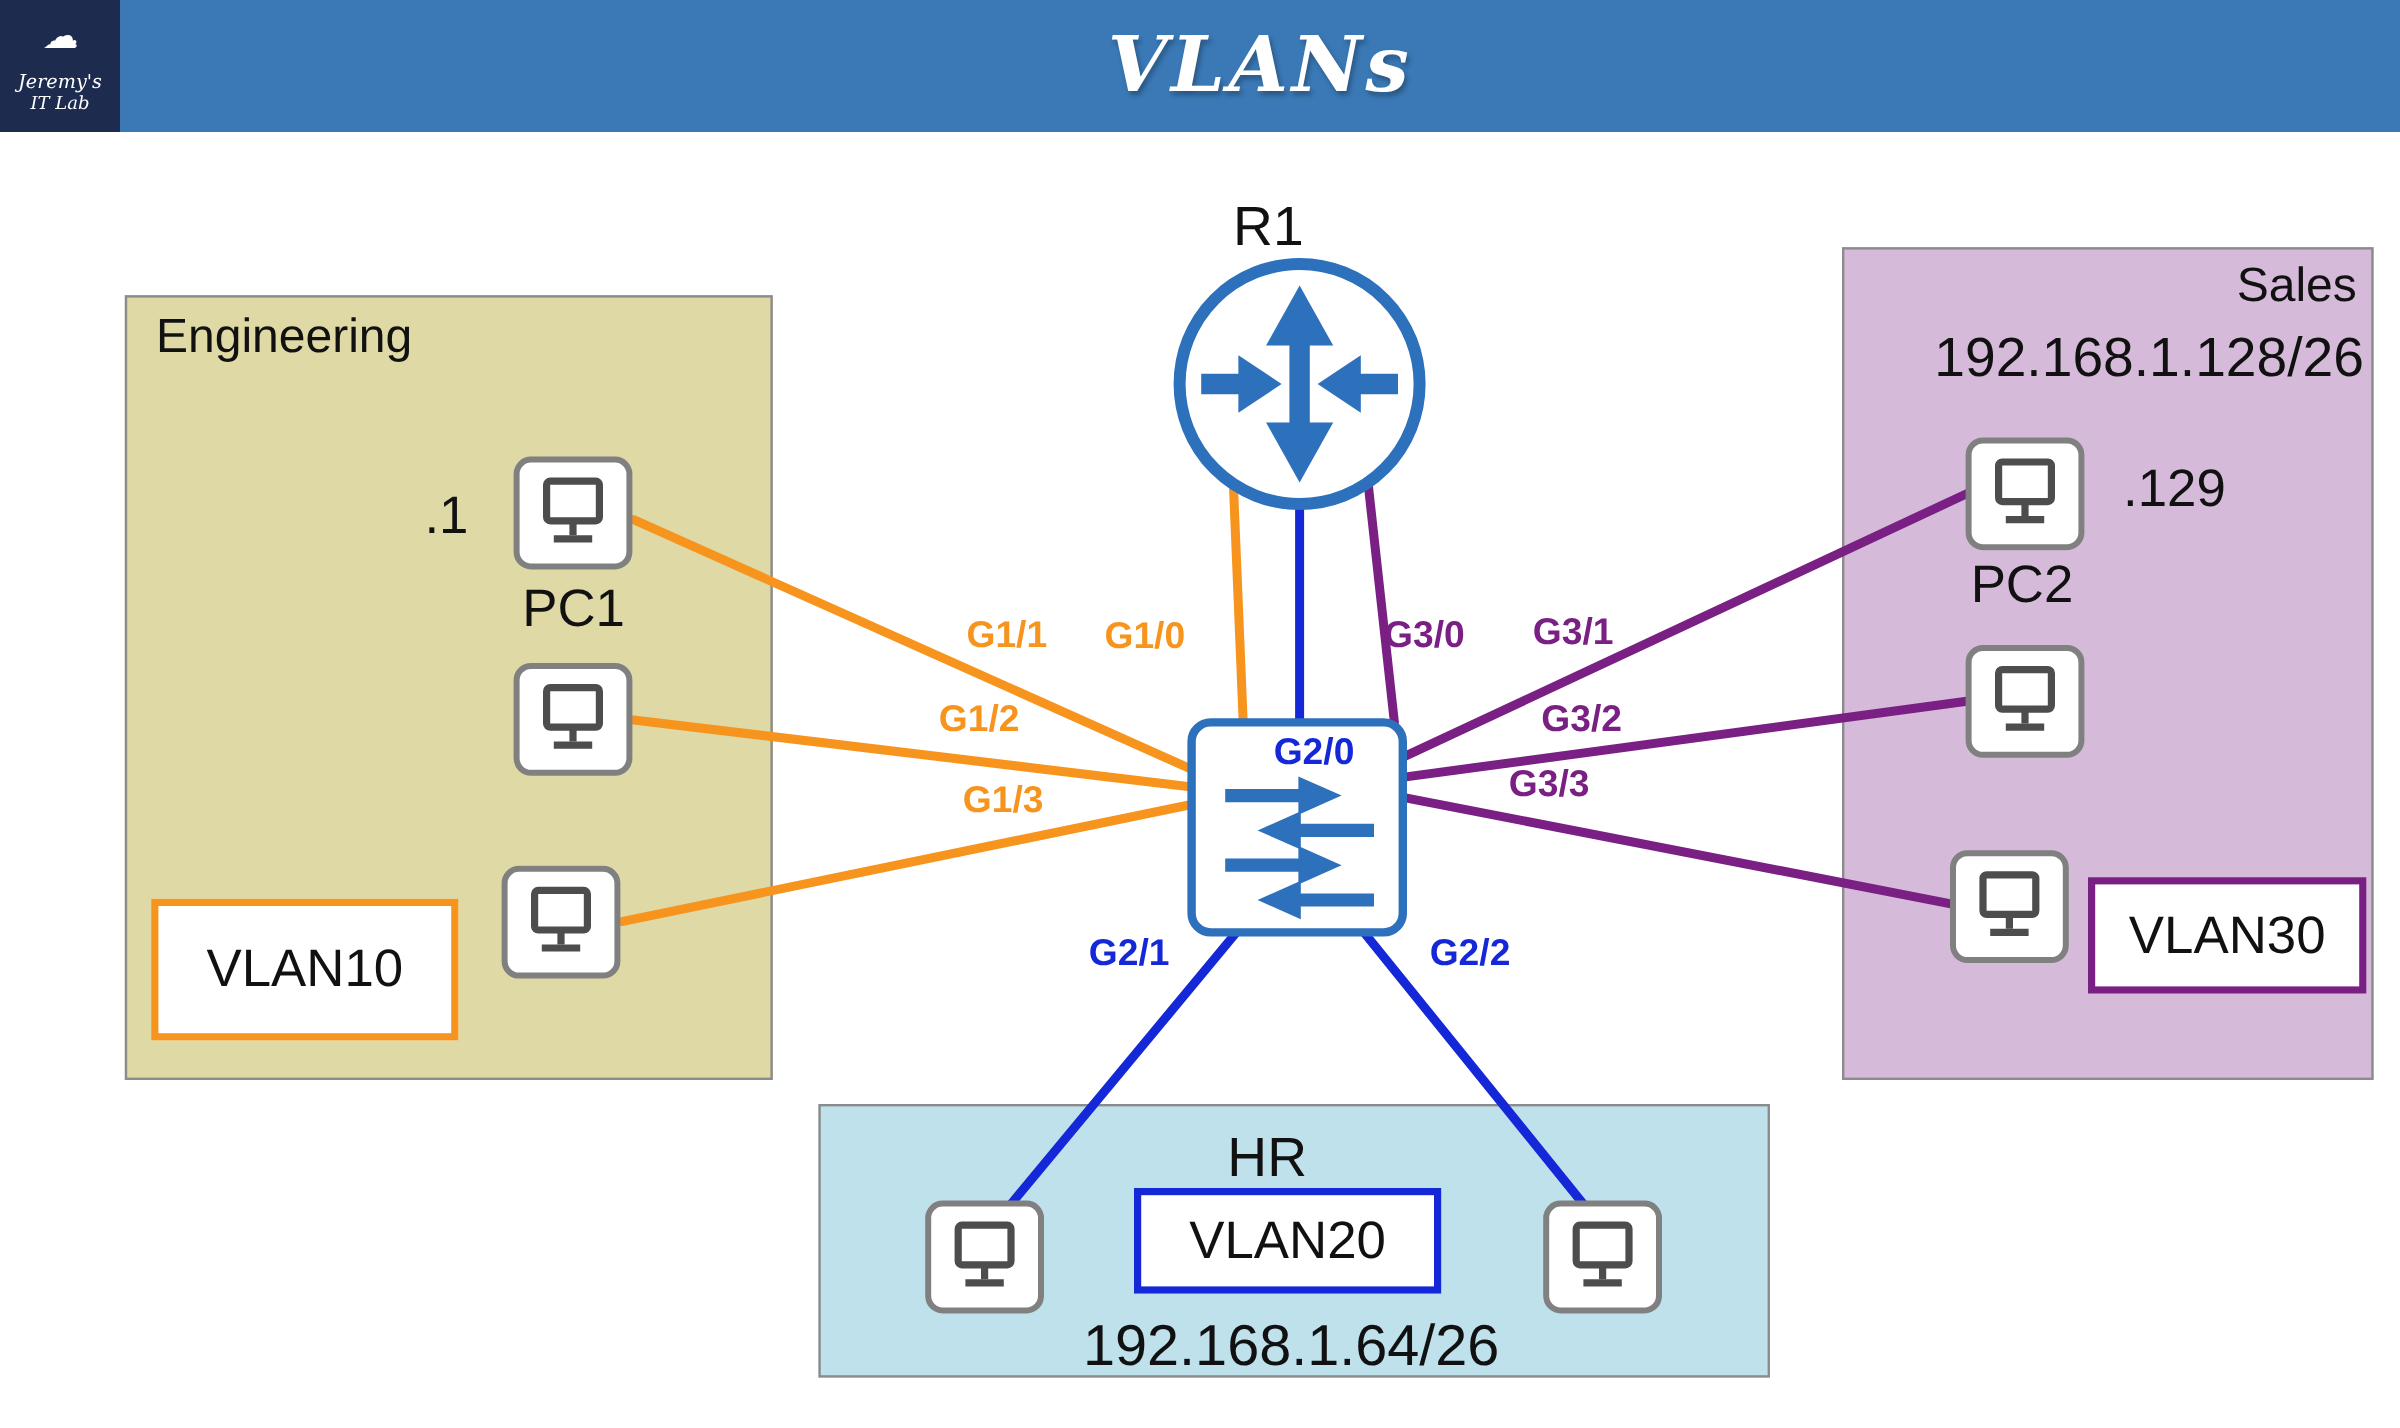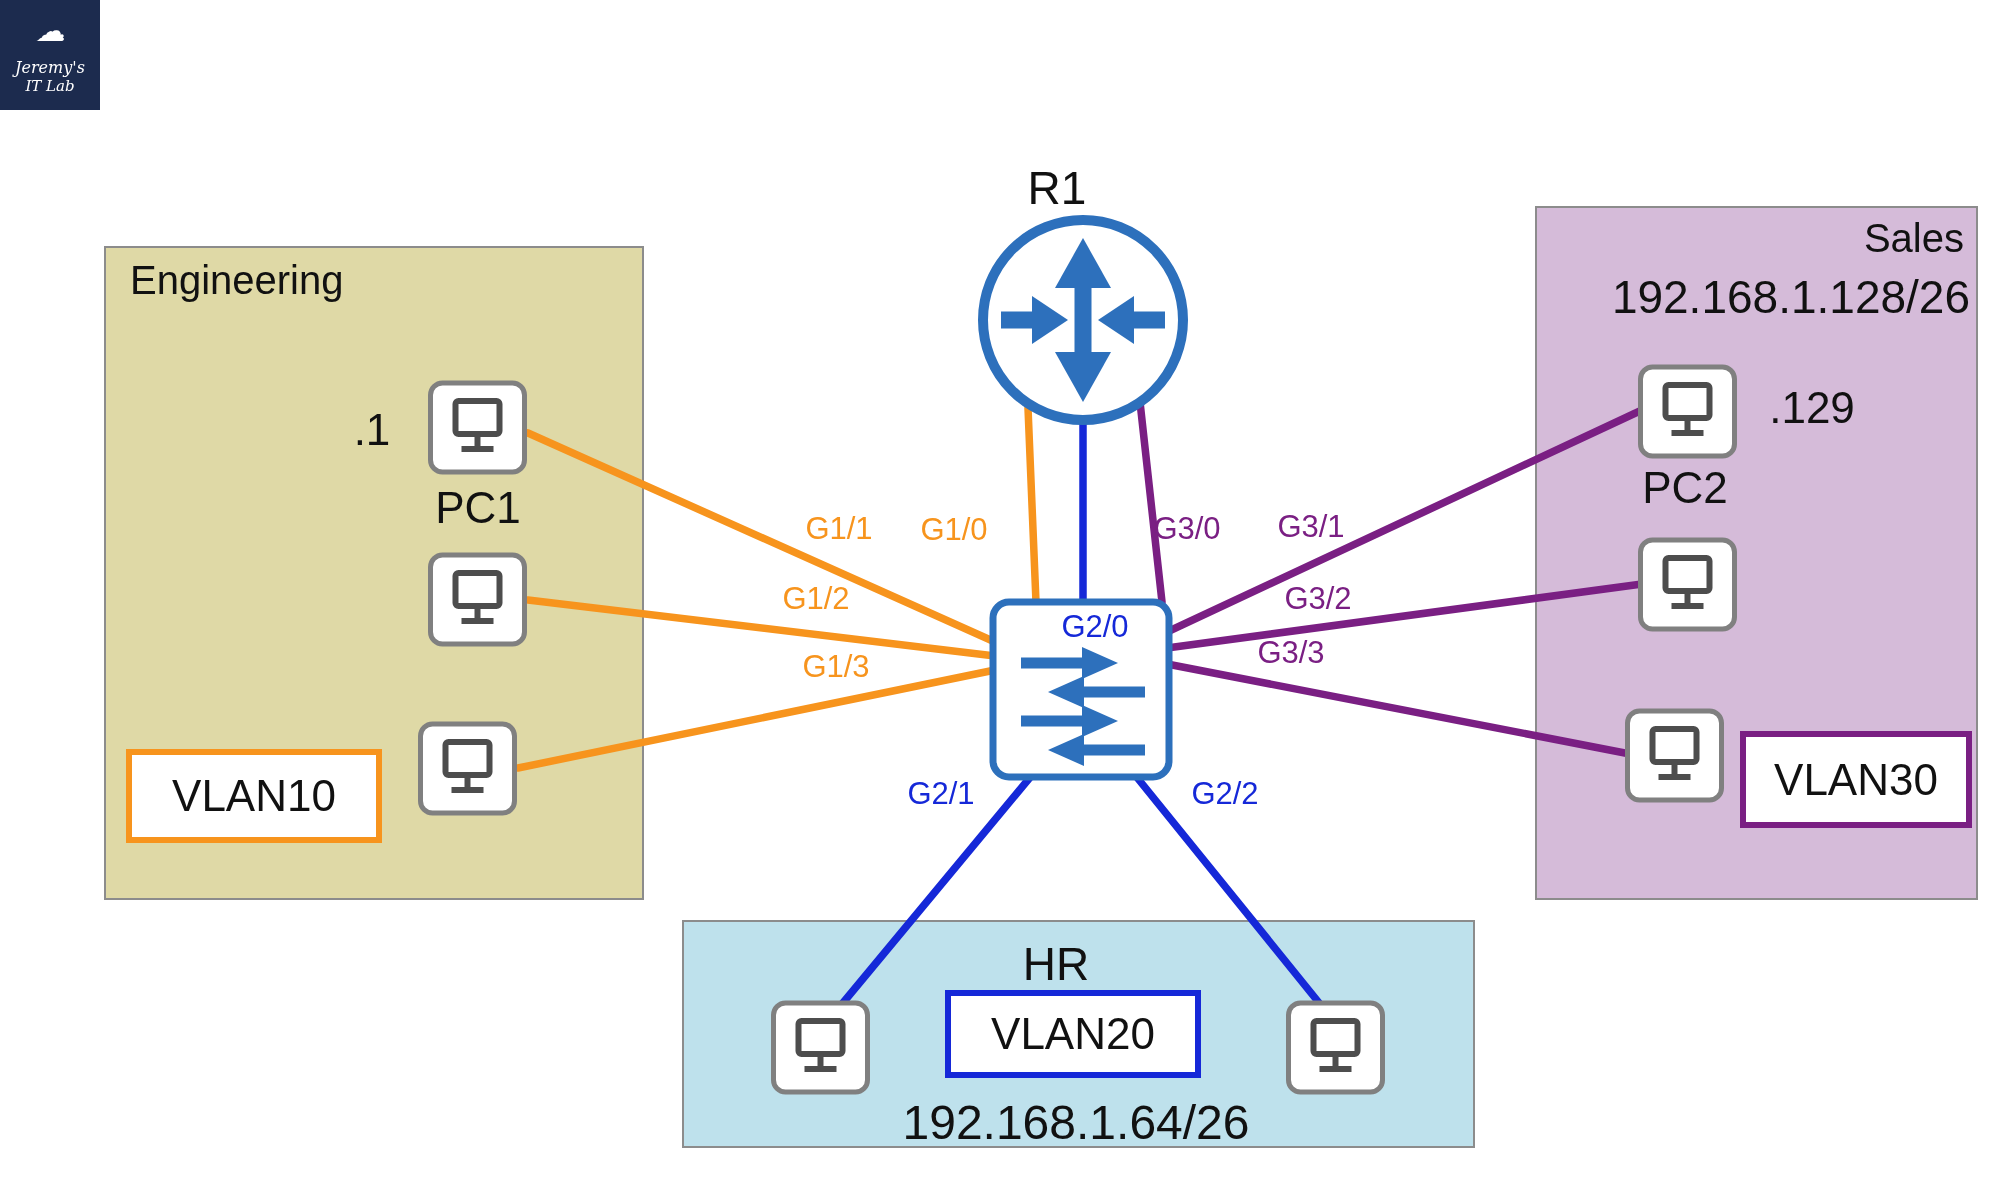--- a/index.html
+++ b/index.html
@@ -34,44 +34,47 @@
   #links{position:absolute;left:0;top:0;z-index:2}
   .lk{fill:none;stroke-linecap:round;stroke-width:7.5px}
   .lk-o{stroke:var(--orange)} .lk-b{stroke:var(--link-blue)} .lk-p{stroke:var(--purple)}
   .dev-shape{fill:#fff;stroke:var(--device-blue)}
   .dev-shaft{stroke:var(--device-blue);fill:none}
   .dev-head{fill:var(--device-blue);stroke:none}
 
   
   .abs{position:absolute;z-index:3}
   .ctr{position:absolute;z-index:3;transform:translate(-50%,-50%);white-space:nowrap}
-  .port{font-weight:400;font-size:31px}
+  .port{font-weight:700;font-size:31px}
   .p-o{color:var(--orange)} .p-b{color:var(--link-blue)} .p-p{color:var(--purple)}
   .gname{font-size:40px}
   .gsub{font-size:46px}
   .right-text{text-align:right}
   .dev-label{font-size:46px}
   .small-label{font-size:44px}
 
   
   .vlan{position:absolute;z-index:3;background:#fff;display:flex;align-items:center;justify-content:center;
         font-size:44px}
-  #vlan10{left:126px;top:749px;width:256px;height:94px;border:6px solid var(--orange)}
+  #vlan10{left:126px;top:749px;width:256px;height:118px;border:6px solid var(--orange)}
   #vlan20{left:945px;top:990px;width:256px;height:88px;border:6px solid var(--link-blue)}
   #vlan30{left:1740px;top:731px;width:232px;height:97px;border:6px solid var(--purple)}
 
   
   .pc{position:absolute;width:101px;height:95px;z-index:3}
   .pc svg{width:100%;height:100%;display:block}
 </style>
 </head>
 <body>
 
 <div id="stage">
 
+  <div class="band">
+    <div class="title">VLANs</div>
+  </div>
   <div class="logo">
     <div class="cloud">☁</div>
     <div class="logo-l1">Jeremy's</div>
     <div class="logo-l2">IT Lab</div>
   </div>
 
   <div id="eng-box" class="gbox"></div>
   <div id="sales-box" class="gbox"></div>
   <div id="hr-box" class="gbox"></div>
 

